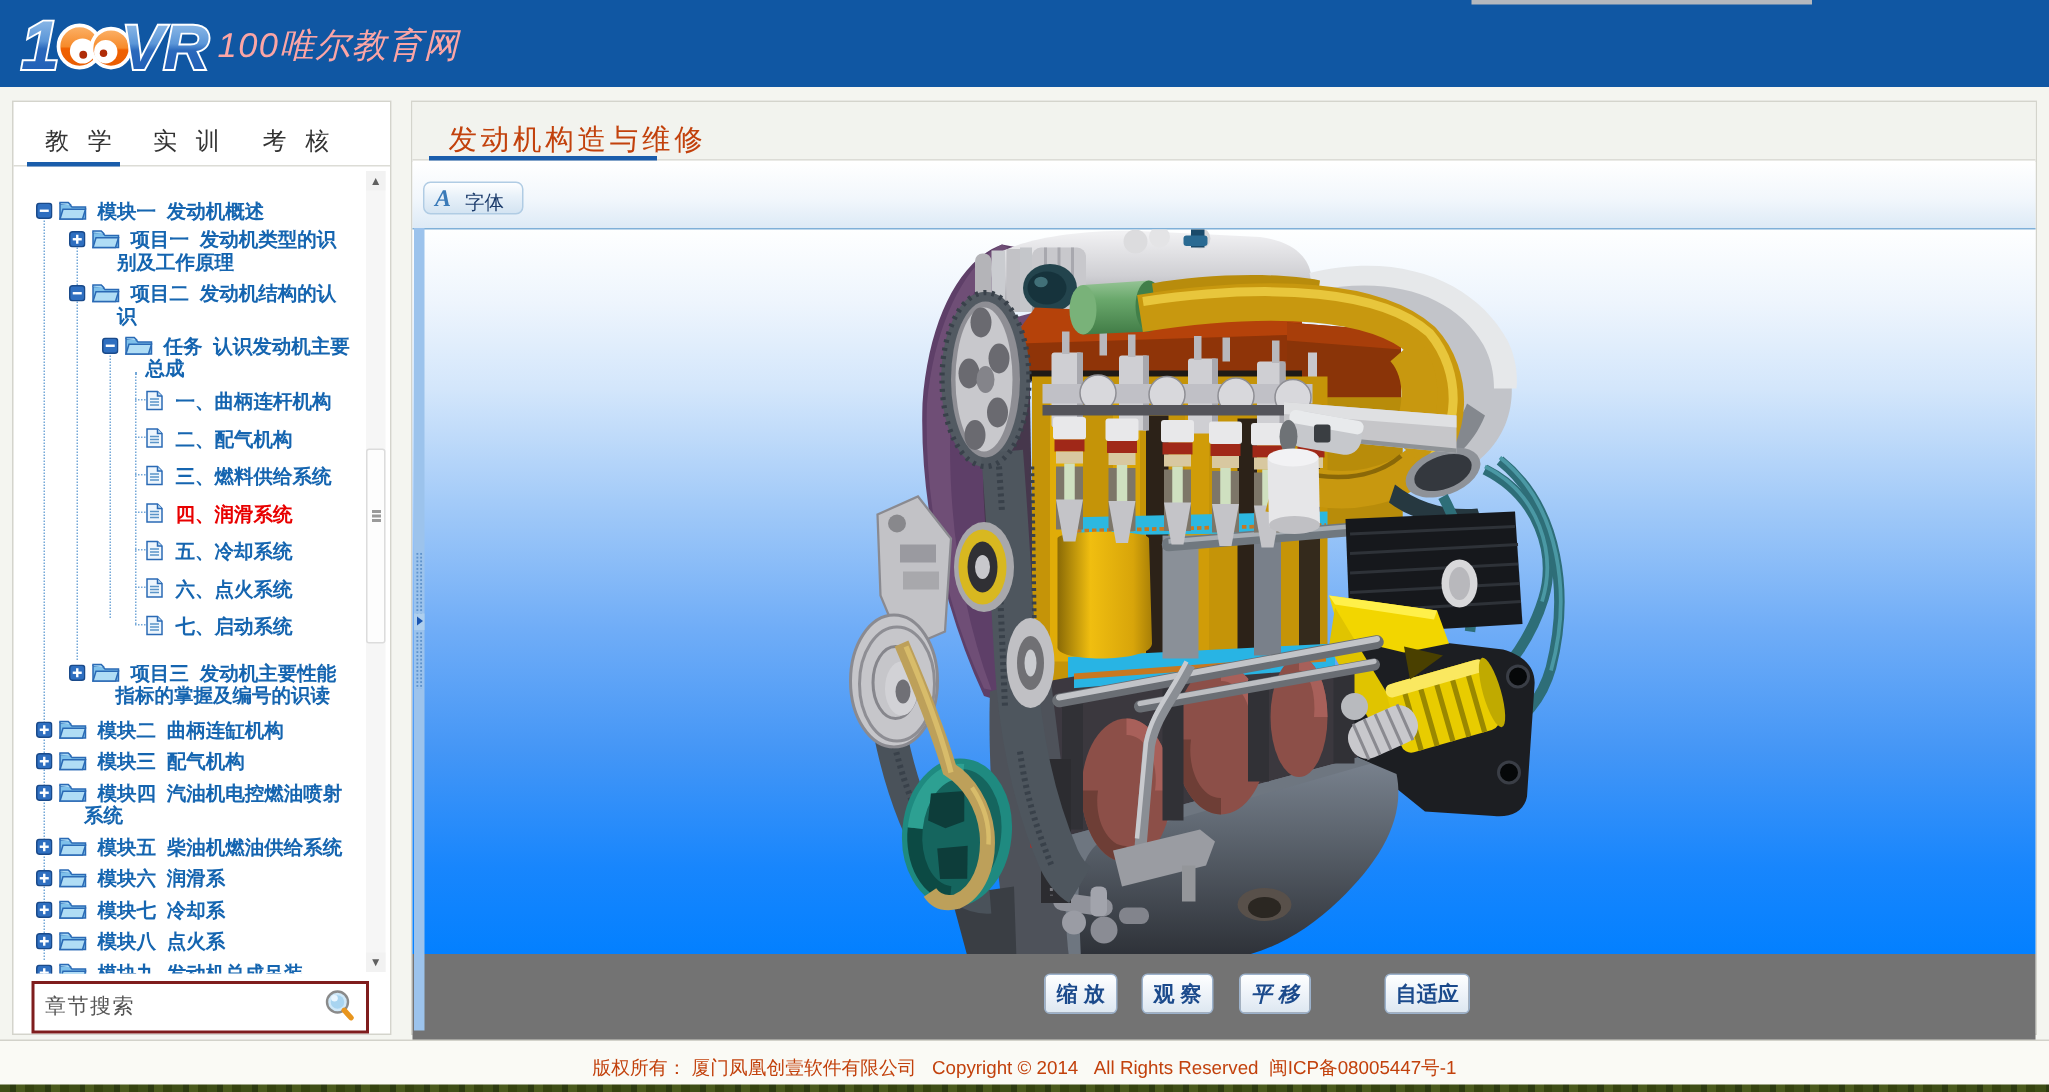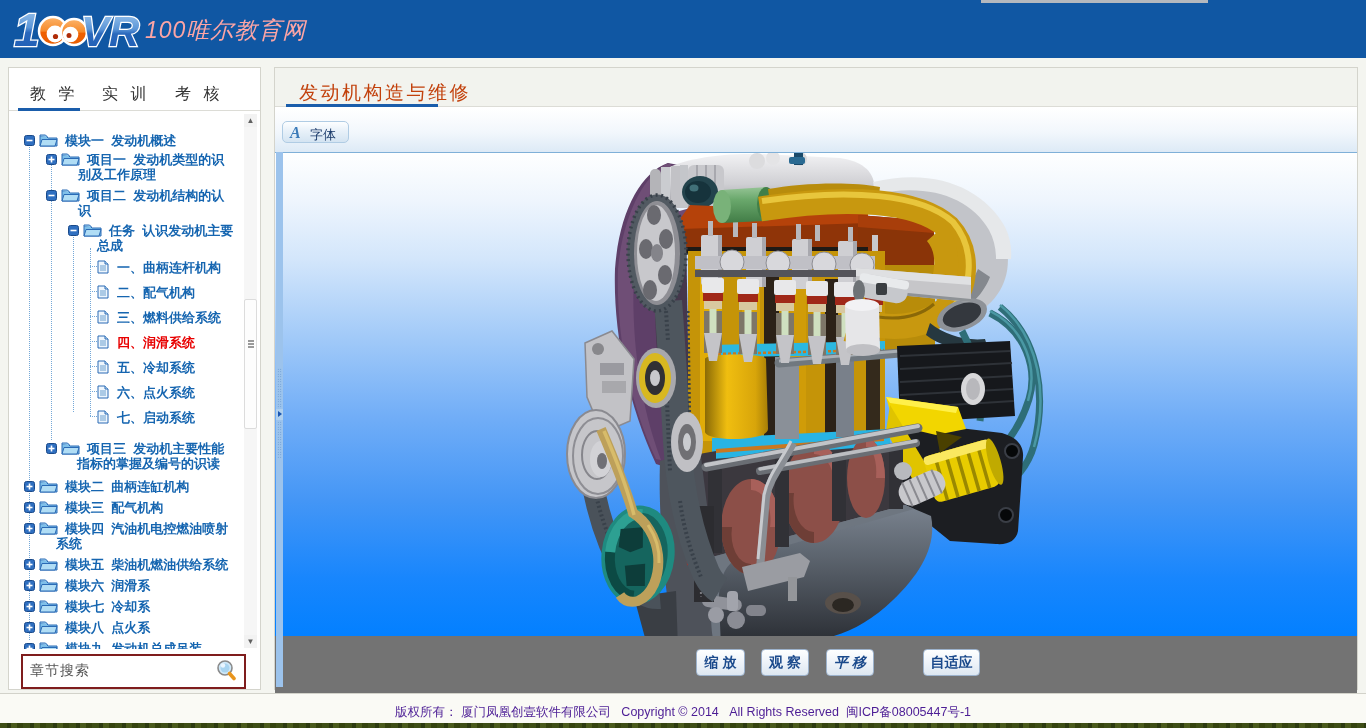--- a/index.html
+++ b/index.html
@@ -49,21 +49,21 @@
 #split .btn { position:absolute; left:0px; top:257px; width:7px; height:11px; background:#aecfee; }
 #split .btn:after { content:""; position:absolute; left:2px; top:2px; border-left:4px solid #1a55b0; border-top:3.5px solid transparent; border-bottom:3.5px solid transparent; }
 #viewer { overflow:hidden; }
 #engine { position:absolute; left:285px; top:-12px; }
 #ctrl { position:absolute; left:0; top:568px; width:1082px; height:58px; background:#737373; }
 .cbtn { position:absolute; top:13px; height:27px; border:1px solid #9cb2cc; border-radius:4px;
   background:linear-gradient(180deg,#feffff 0%,#eef3f9 50%,#dde7f1 100%); color:#1b4a8c; font-size:14px; font-weight:bold; text-align:center; line-height:25px; }
 
 #footline { position:absolute; left:0; top:693px; width:1366px; height:1px; background:#d2d2ca; }
 #footer { position:absolute; left:0; top:694px; width:1366px; height:34px; background:#fafaf5; }
-#footer .txt { margin-top:10px; text-align:center; color:#4c1d95; font-size:12.5px; }
+#footer .txt { margin-top:10px; text-align:center; color:#c2410c; font-size:12.5px; }
 #grass { position:absolute; left:0; top:723px; width:1366px; height:5px; z-index:9;
   background:repeating-linear-gradient(90deg,#3e4e16 0 7px,#2c3a10 7px 11px,#4a5a1c 11px 17px,#35430f 17px 23px); }
 </style>
 </head>
 <body>
 <div id="page">
   <div id="hdr">
     <svg width="140" height="52" viewBox="0 0 140 52" style="position:absolute;left:8px;top:3px;">
       <defs>
         <linearGradient id="lb" x1="0" y1="0" x2="0" y2="1">

